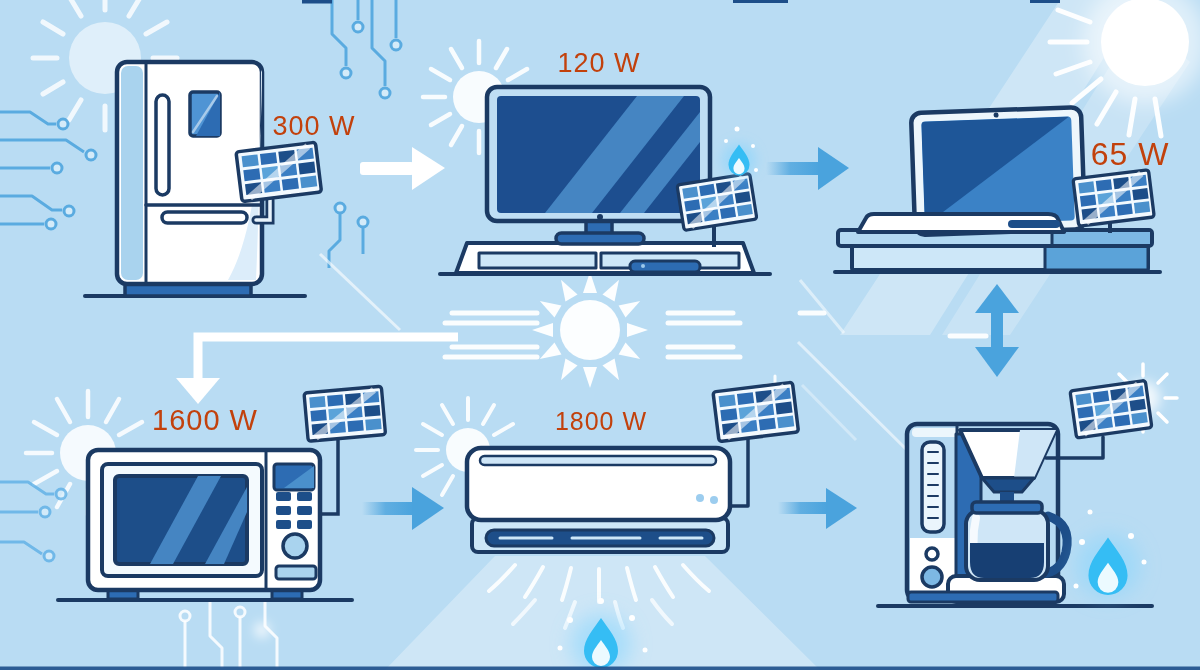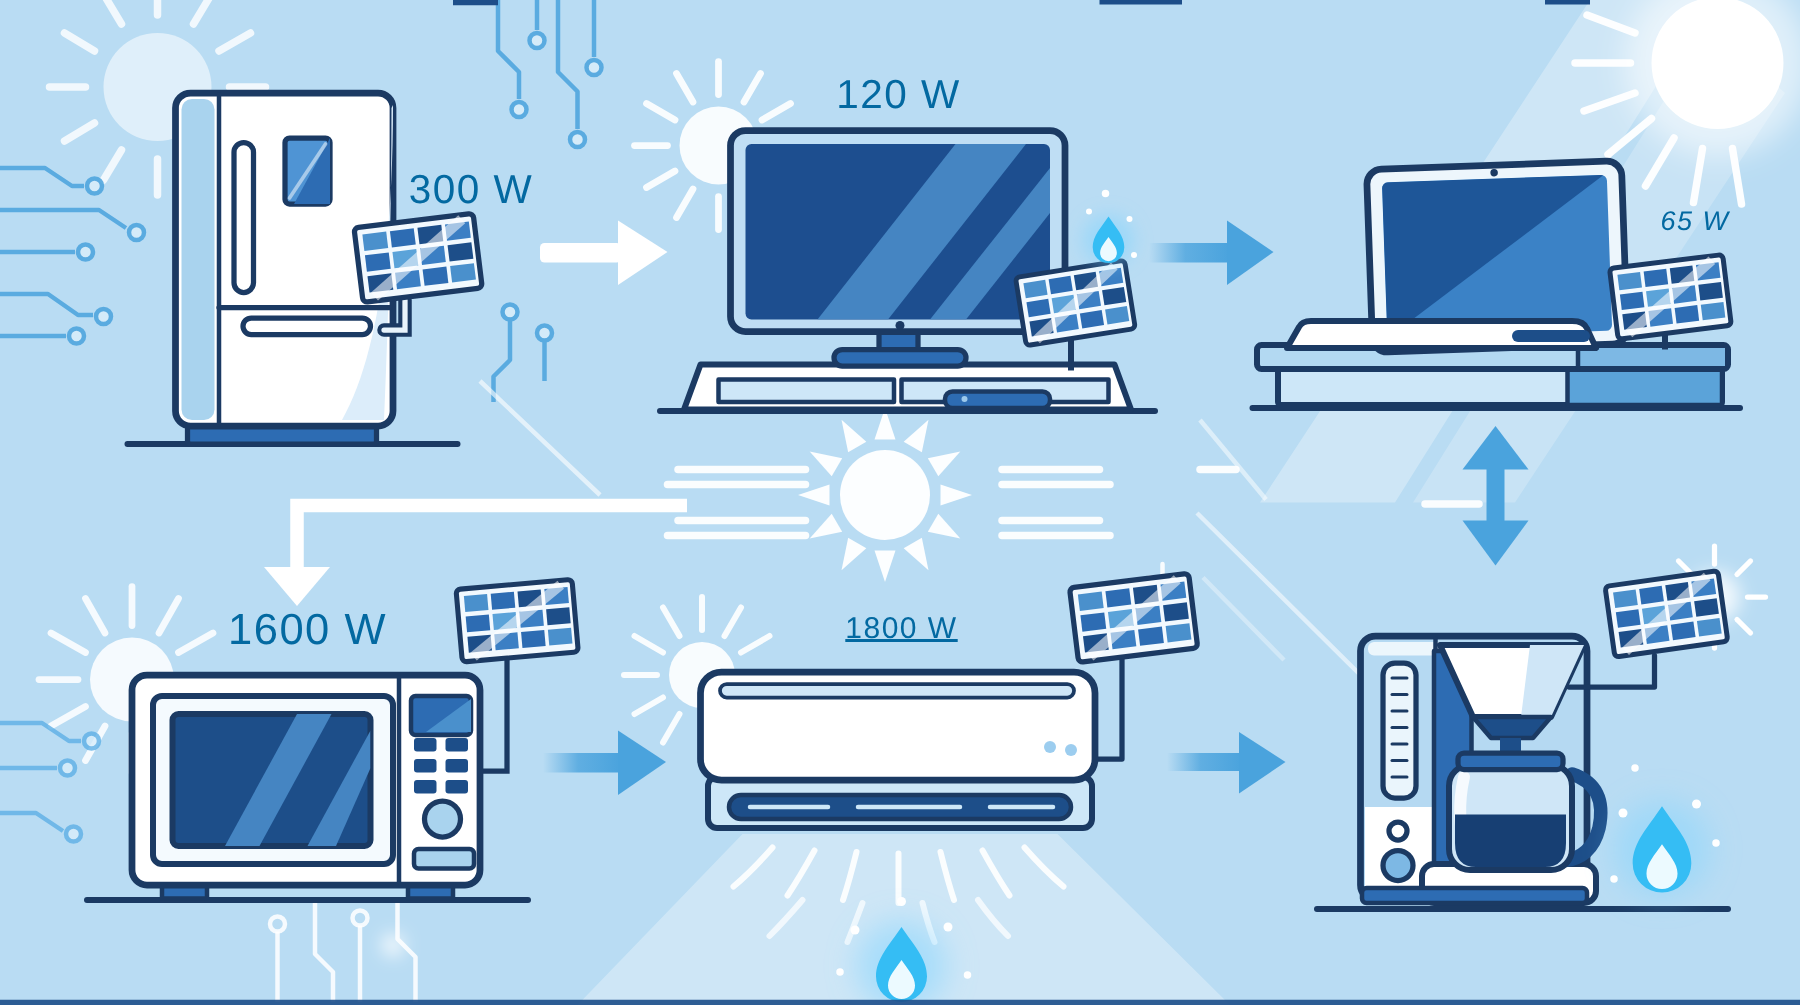--- a/index.html
+++ b/index.html
@@ -11,27 +11,27 @@
   .panel{position:absolute;width:400px;height:335px;}
   #p1{left:0;top:0;background:#b7dbf3;}
   #p2{left:400px;top:0;background:linear-gradient(180deg,#d2e9f9 0%,#c8e4f7 100%);}
   #p3{left:800px;top:0;background:linear-gradient(225deg,#e4f3fc 0%,#cfe8f9 45%,#b9ddf4 100%);}
   #p4{left:0;top:335px;background:repeating-conic-gradient(from 8deg at 50% 71%, #a9d3ee 0deg 13deg, #c2e1f6 13deg 26deg);}
   #p5{left:400px;top:335px;background:linear-gradient(180deg,#c6e3f7 0%,#b7dbf3 35%);}
   #p6{left:800px;top:335px;background:#d5eaf9;}
   svg#art{position:absolute;left:0;top:0;}
   .wlabel{
     position:absolute;width:140px;text-align:center;line-height:1;
-    color:#0369a1;font-weight:400;letter-spacing:1px;
+    color:#c2410c;font-weight:400;letter-spacing:1px;
   }
   #w1{left:244px;top:113px;font-size:27px;}
   #w2{left:529px;top:50px;font-size:27px;}
-  #w3{left:1060px;top:138px;font-size:18px;font-style:italic;}
+  #w3{left:1060px;top:138px;font-size:32px;}
   #w4{left:135px;top:406px;font-size:29px;}
-  #w5{left:531px;top:409px;font-size:20px;text-decoration:underline;}
+  #w5{left:531px;top:409px;font-size:25px;}
   #w6{left:928px;top:381px;font-size:28px;}
 </style>
 </head>
 <body>
 
 <div id="stage">
 
 <svg id="art" width="1200" height="670" viewBox="0 0 1200 670">
   <defs>
     <clipPath id="tvclip">

